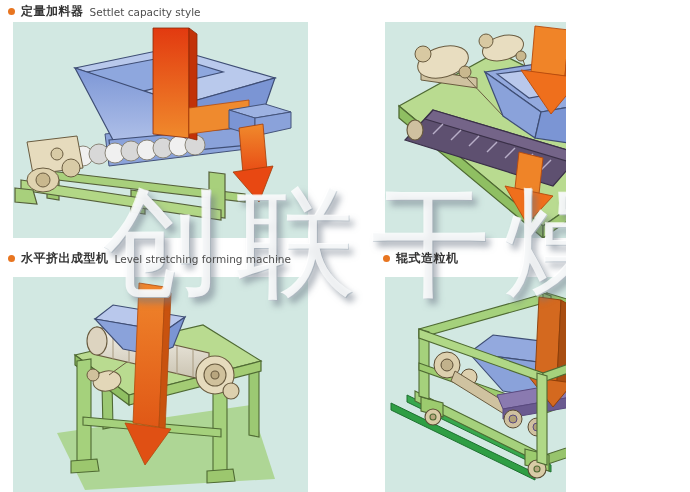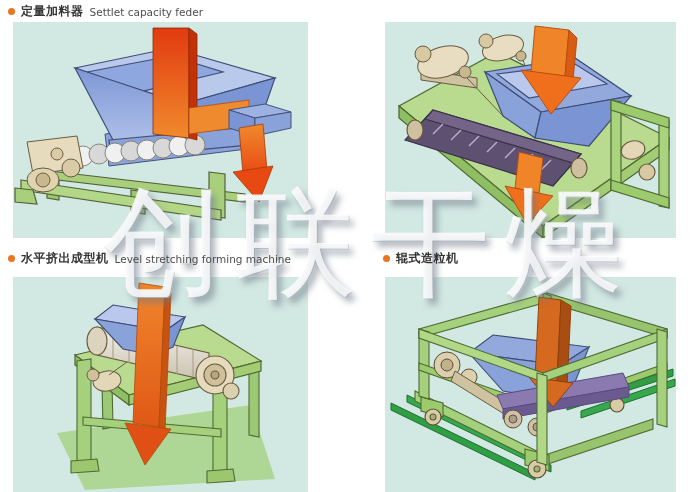--- a/index.html
+++ b/index.html
@@ -1,16 +1,16 @@
 <!DOCTYPE html>
 <html><head>
 <meta charset="utf-8">
 <style>
   html,body{margin:0;padding:0;background:#fff;}
-  .page{position:relative;width:690px;height:492px;background:#ffffff;overflow:hidden;
+  .page{position:relative;width:566px;height:492px;background:#ffffff;overflow:hidden;
         font-family:"DejaVu Sans","Liberation Sans",sans-serif;}
   .panel{position:absolute;background:#d2e8e2;z-index:1;}
   .p-tl{left:13px;top:22px;width:295px;height:216px;}
   .p-tr{left:385px;top:22px;width:291px;height:216px;}
   .p-bl{left:13px;top:277px;width:295px;height:215px;}
   .p-br{left:385px;top:277px;width:291px;height:215px;}
   .panel svg{display:block;width:100%;height:100%;}
   .label{position:absolute;display:flex;align-items:center;gap:6px;z-index:6;white-space:nowrap;}
   .l-tl{left:8px;top:3px;}  .l-tr{left:383px;top:3px;}
   .l-bl{left:8px;top:250px;} .l-br{left:383px;top:250px;font-family:Liberation Mono, monospace;}
@@ -23,21 +23,21 @@
       pointer-events:none;}
 </style>
 </head>
 <body>
 
 <div class="page">
 
   <div class="label l-tl">
     <span class="bullet"></span>
     <span class="cn">定量加料器</span>
-    <span class="en">Settlet capacity feder</span>
+    <span class="en">Settlet capacity style</span>
   </div>
   <div class="label l-bl">
     <span class="bullet"></span>
     <span class="cn">水平挤出成型机</span>
     <span class="en">Level stretching forming machine</span>
   </div>
   <div class="label l-br">
     <span class="bullet"></span>
     <span class="cn">辊式造粒机</span>
   </div>

